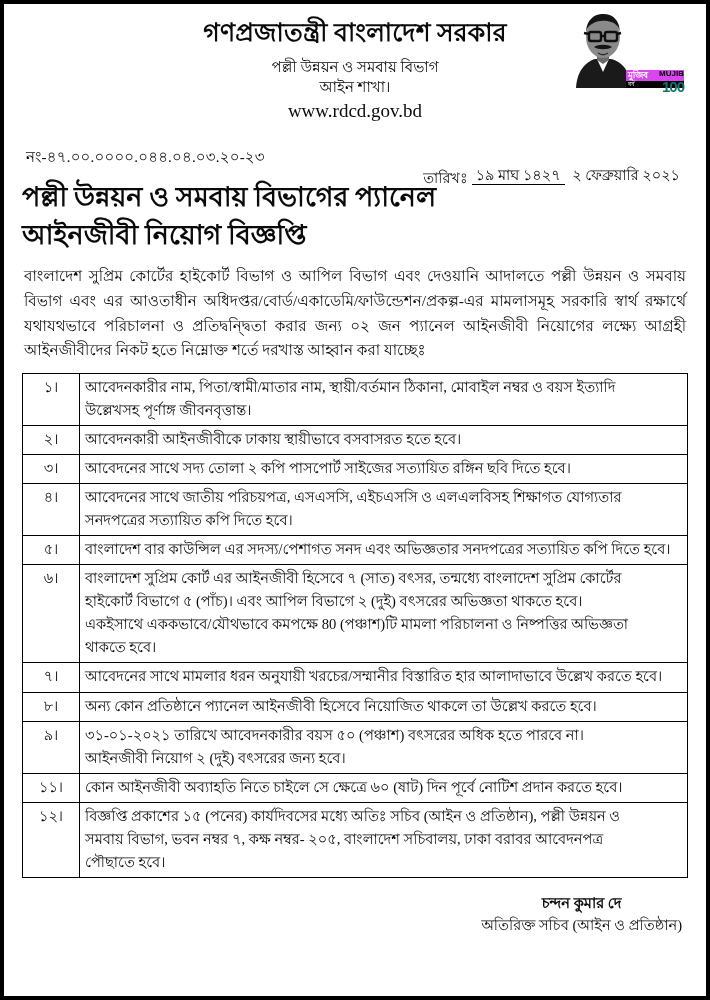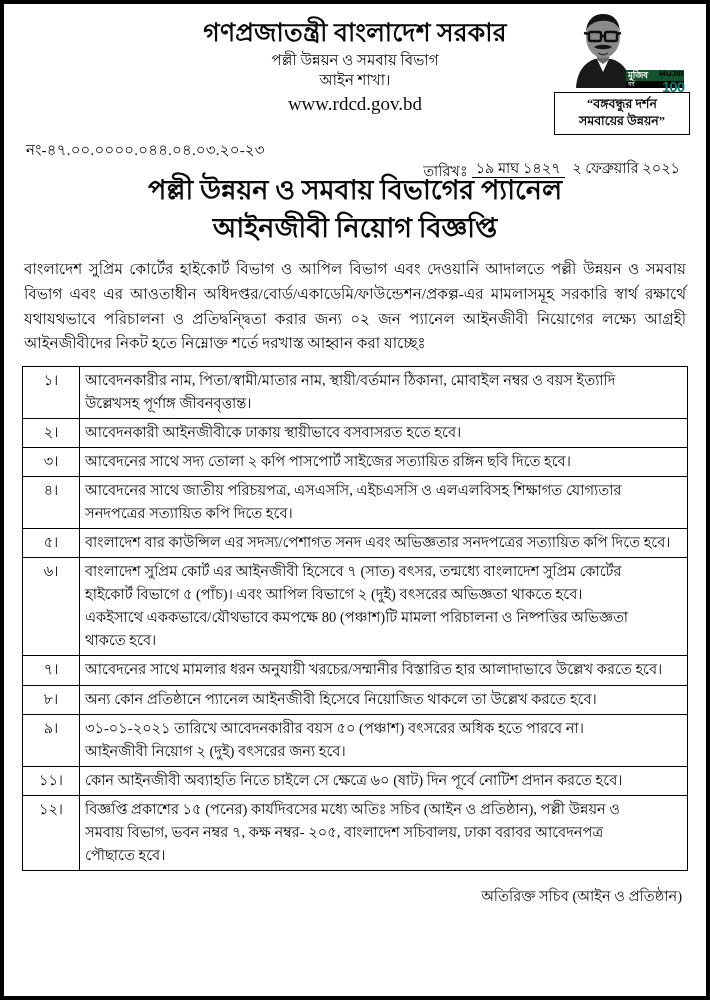--- a/index.html
+++ b/index.html
@@ -30,21 +30,21 @@
   .masthead {
     position: relative;
     text-align: center;
     padding-top: 6px;
   }
   .gov-line-1 {
     font-size: 25px;
     font-weight: bold;
     letter-spacing: 0.2px;
     line-height: 1.22;
-    margin-bottom: 2px;
+    margin-bottom: 9px;
   }
   .gov-line-2 {
     font-size: 21px;
     font-weight: bold;
     line-height: 1.25;
     margin-bottom: 2px;
   }
   .gov-line-3 {
     font-size: 15px;
     line-height: 1.3;
@@ -83,21 +83,21 @@
   .emblem-mujib100 {
     position: absolute;
     right: 6px;
     bottom: 2px;
     width: 58px;
     text-align: left;
     line-height: 1;
   }
   .mujib-bn {
     display: block;
-    background: #14532d;
+    background: #d946ef;
     color: #fff;
     font-size: 9px;
     font-weight: bold;
     padding: 1px 2px;
     letter-spacing: -0.3px;
   }
   .mujib-sub {
     display: block;
     background: #000;
     color: #fff;
@@ -168,21 +168,21 @@
     border-bottom: 1.4px solid #000;
     line-height: 1.4;
   }
   .memo-date-en {
     padding: 1px 4px 0 4px;
     line-height: 1.4;
   }
 
   
   .notice-title {
-    text-align: center;
+    text-align: left;
     font-size: 27px;
     font-weight: bold;
     line-height: 1.4;
     margin-top: 4px;
     margin-bottom: 10px;
   }
   .notice-title .t-line { display: block; }
 
   
   .intro-para {
@@ -270,24 +270,20 @@
         </svg>
 
         <div class="emblem-mujib100">
           <span class="mujib-bn">মুজিব</span>
           <span class="mujib-sub">বর্ষ</span>
           <span class="mujib-en">MUJIB</span>
           <span class="mujib-100">100</span>
         </div>
       </div>
 
-      <div class="emblem-slogan">
-        <div>“বঙ্গবন্ধুর দর্শন</div>
-        <div>সমবায়ের উন্নয়ন”</div>
-      </div>
     </div>
 
     <div class="gov-line-1">গণপ্রজাতন্ত্রী বাংলাদেশ সরকার</div>
     <div class="gov-line-3">পল্লী উন্নয়ন ও সমবায় বিভাগ</div>
     <div class="gov-line-4">আইন শাখা।</div>
     <div class="gov-url">www.rdcd.gov.bd</div>
   </div>
 
   <div class="memo-row">
     <div class="memo-no">নং-৪৭.০০.০০০০.০৪৪.০৪.০৩.২০-২৩</div>
@@ -381,19 +377,20 @@
           <span class="sub-line">বিজ্ঞপ্তি প্রকাশের ১৫ (পনের) কার্যদিবসের মধ্যে অতিঃ সচিব (আইন ও প্রতিষ্ঠান), পল্লী উন্নয়ন ও</span>
           <span class="sub-line">সমবায় বিভাগ, ভবন নম্বর ৭, কক্ষ নম্বর- ২০৫, বাংলাদেশ সচিবালয়, ঢাকা বরাবর আবেদনপত্র</span>
           <span class="sub-line">পৌছাতে হবে।</span>
         </td>
       </tr>
     </tbody>
   </table>
 
   <div class="footer-area">
     <div class="signature-block">
+      <div class="sig-name">চন্দন কুমার দে</div>
       <div>অতিরিক্ত সচিব (আইন ও প্রতিষ্ঠান)</div>
 
     </div>
 
   </div>
 
 </div>
 
 </body></html>

